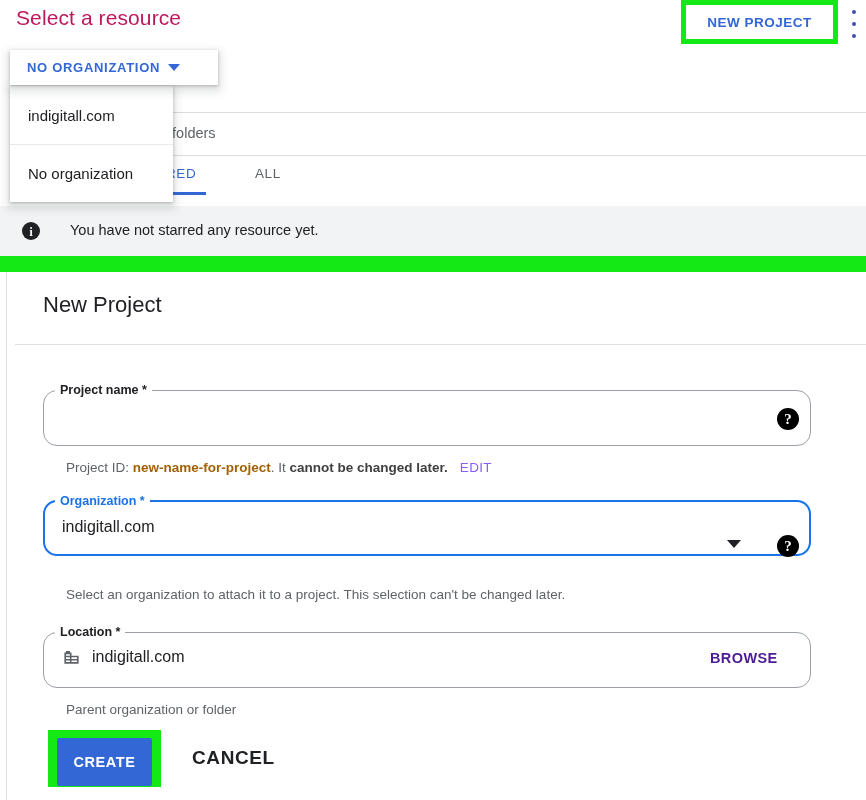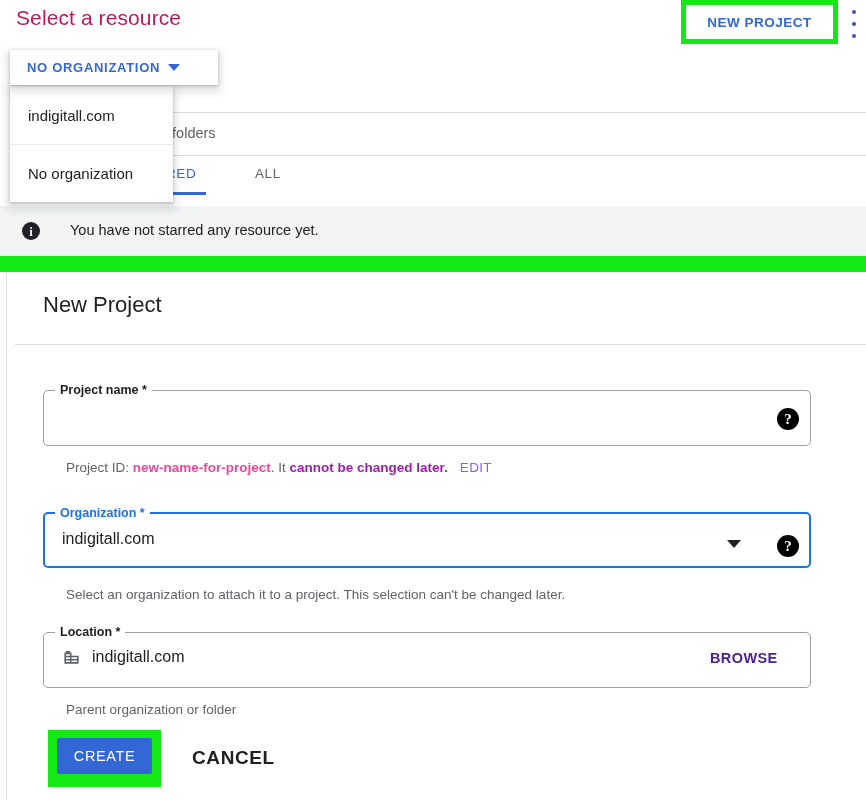--- a/index.html
+++ b/index.html
@@ -223,21 +223,21 @@
     background: #e0e0e0;
   }
 
   
   .field {
     position: absolute;
     left: 36px;
     width: 768px;
     height: 56px;
     border: 1px solid #9aa0a6;
-    border-radius: 5px;
+    border-radius: 14px;
     box-sizing: border-box;
     background: #ffffff;
   }
   .field.focused {
     border: 2px solid #1a73e8;
   }
   .field-legend {
     position: absolute;
     left: 11px; top: -8px;
     background: #ffffff;
@@ -262,31 +262,31 @@
   .field-helper {
     position: absolute;
     left: 59px;
     font-size: 13.5px;
     color: #5f6368;
     white-space: nowrap;
   }
 
   #project-name-field { top: 118px; }
   #project-id-helper { top: 188px; }
-  #project-id-bold { font-weight: bold; color: #ec4899; text-align: center; }
-  #project-id-bold2 { font-weight: bold; color: #a21caf; }
+  #project-id-bold { font-weight: bold; color: #a16207; text-align: center; }
+  #project-id-bold2 { font-weight: bold; color: #404040; }
   #project-id-edit {
     color: #8b5cf6;
     font-weight: normal;
     margin-left: 12px;
     letter-spacing: 0.3px;
     cursor: pointer;
   }
 
-  #organization-field { top: 240px; text-align: right; }
+  #organization-field { top: 228px; text-align: right; }
   #organization-helper { top: 315px; }
 
   #location-field { top: 360px; }
   #location-helper { top: 430px; }
 
   
   .help-icon {
     position: absolute;
     width: 22px; height: 22px;
     border-radius: 50%;
@@ -344,26 +344,26 @@
   
   #create-hl {
     position: absolute;
     left: 41px; top: 458px;
     width: 113px; height: 57px;
     background: #15e915;
   }
   #create-btn {
     position: absolute;
     left: 50px; top: 466px;
-    width: 95px; height: 36px;
+    width: 95px; height: 48px;
     background: #3367d6;
     color: #ffffff;
     border: none;
     font-size: 14.5px;
-    font-weight: normal;
+    font-weight: bold;
     letter-spacing: 0.6px;
     font-family: "Liberation Sans", sans-serif;
     cursor: pointer;
     border-radius: 2px;
   }
   #cancel-btn {
     position: absolute;
     left: 179px; top: 466px;
     width: 100px; height: 40px;
     background: transparent;

